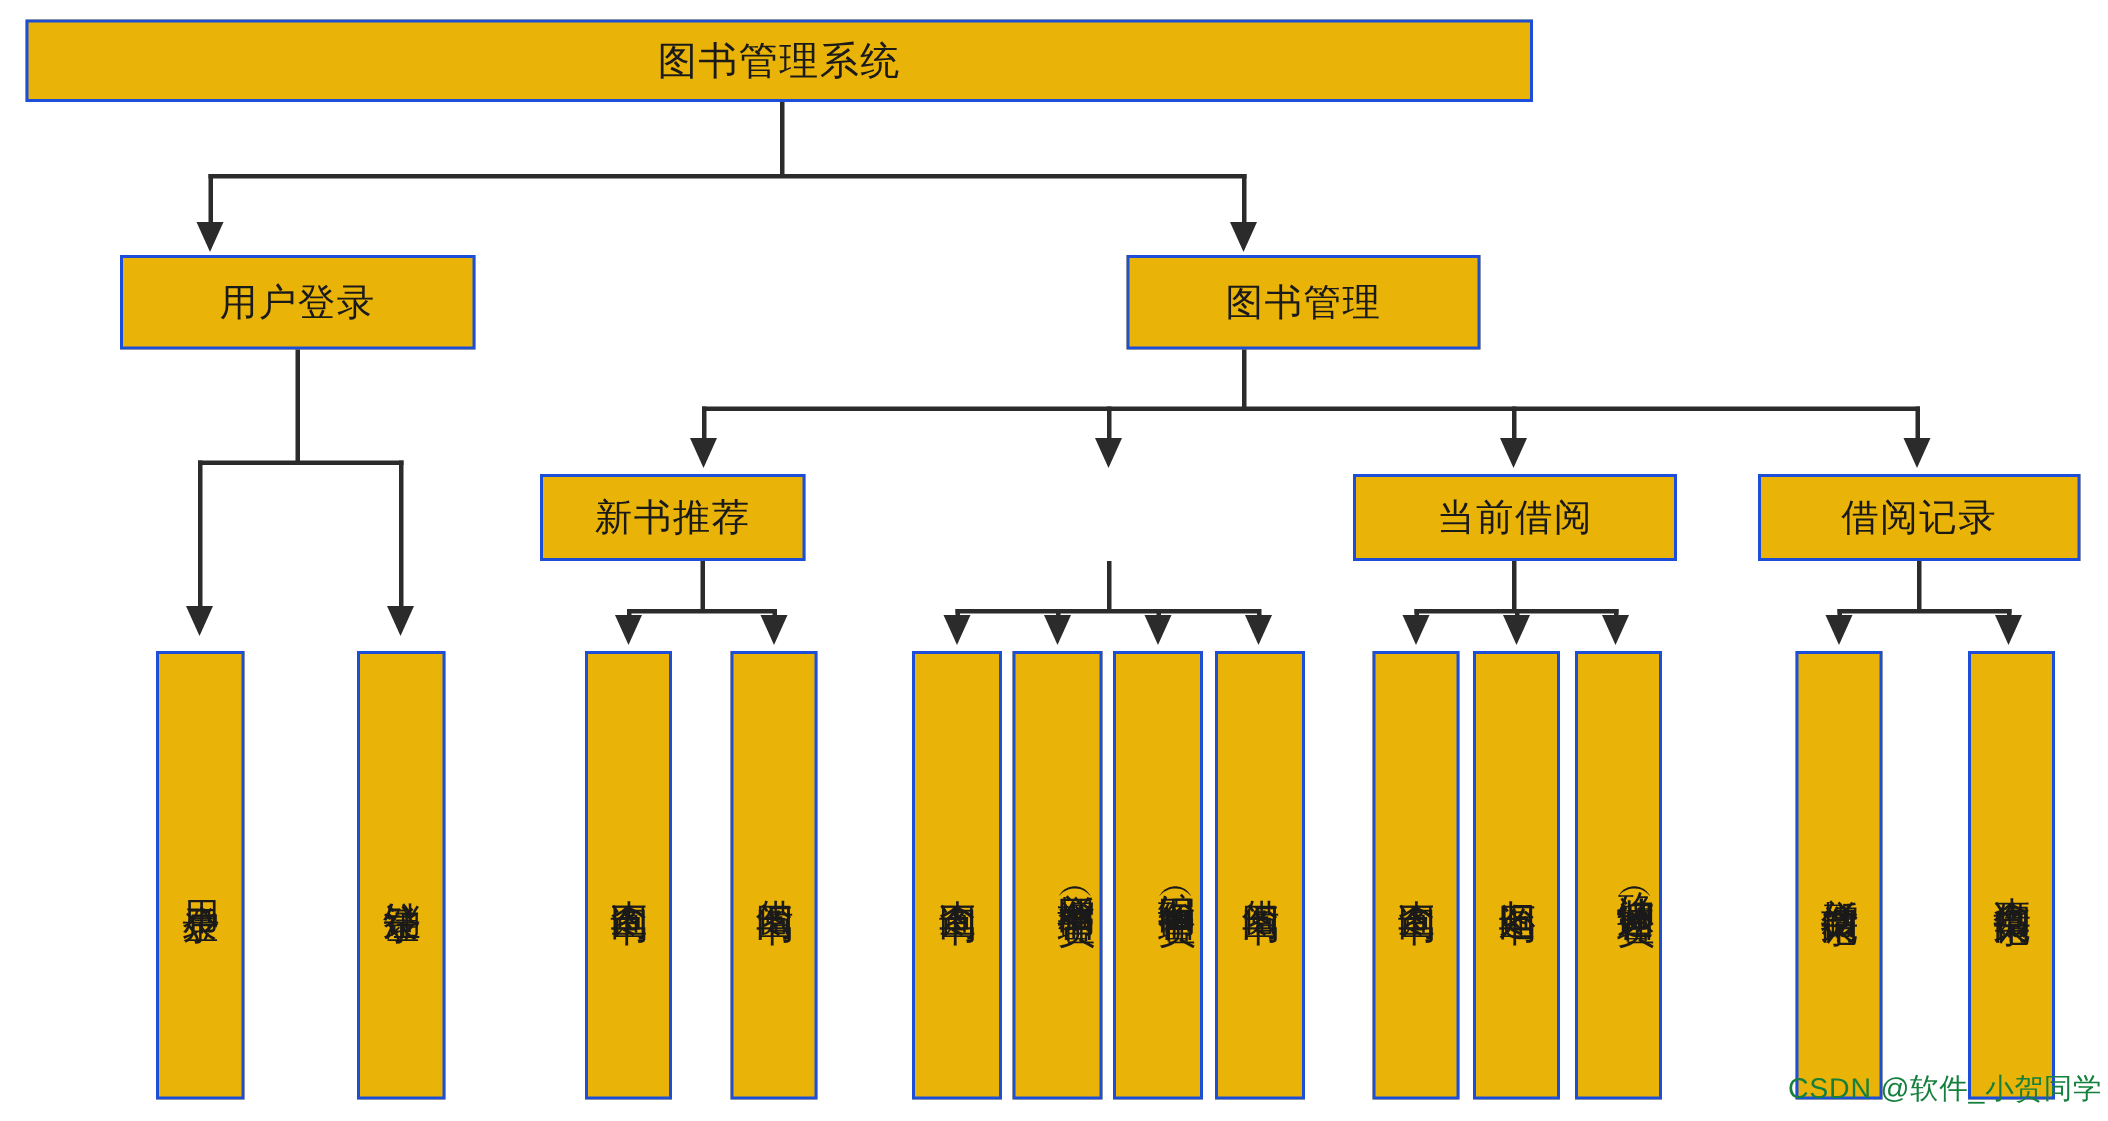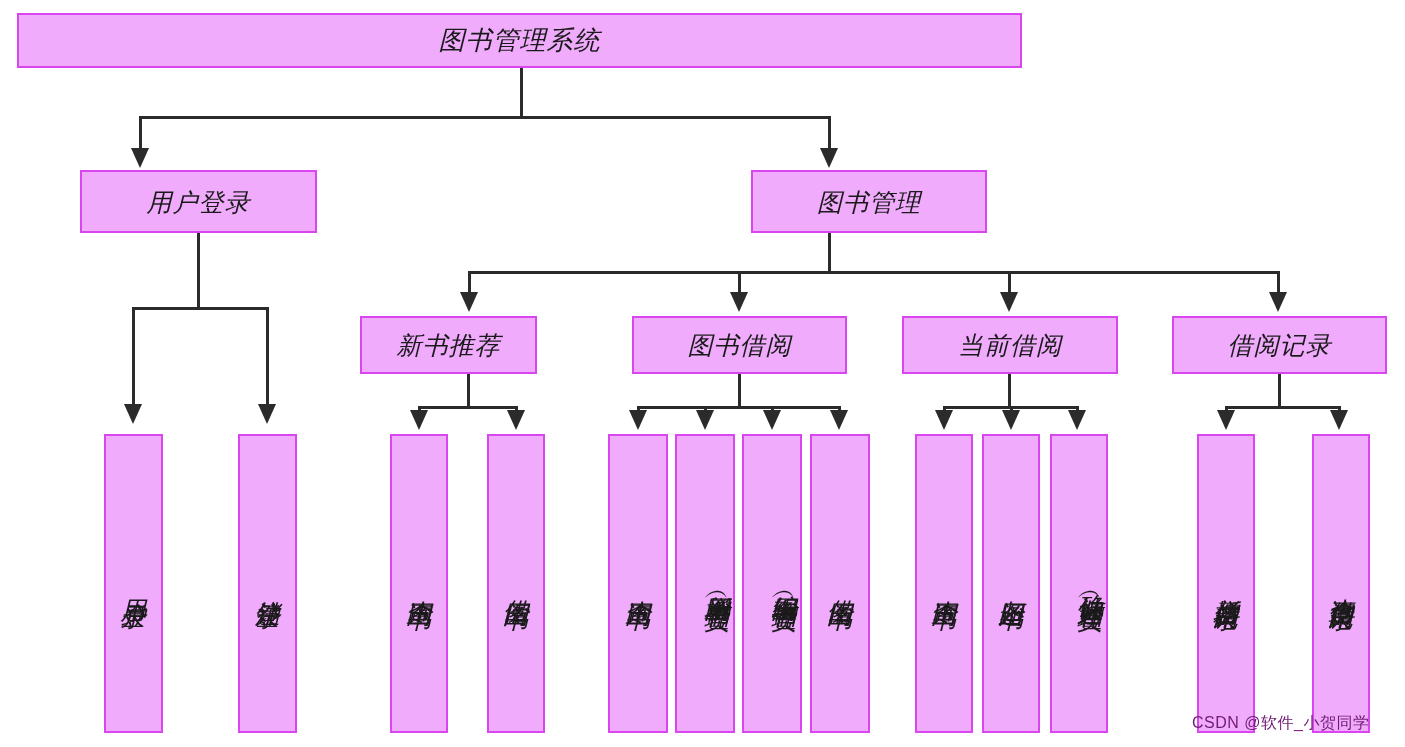--- a/index.html
+++ b/index.html
@@ -13,27 +13,26 @@
   #canvas {
     position: relative;
     width: 1405px;
     height: 747px;
     background: #ffffff;
     overflow: hidden;
   }
   .node {
     position: absolute;
     box-sizing: border-box;
-    border: 2px solid #d946ef;
-    background: #f0abfc;
+    border: 2px solid #1d4ed8;
+    background: #eab308;
     display: flex;
     align-items: center;
     justify-content: center;
     color: #1a1a1a;
-    font-style: italic;
   }
   .node.h {
     font-size: 25px;
     line-height: 1.2;
     letter-spacing: 1px;
     white-space: nowrap;
   }
   .node.root {
     font-size: 26px;
   }
@@ -62,22 +61,22 @@
   .arrow {
     position: absolute;
     width: 0;
     height: 0;
     border-left: 9px solid transparent;
     border-right: 9px solid transparent;
     border-top: 20px solid #2b2b2b;
   }
   #watermark {
     position: absolute;
-    font-size: 16px;
-    color: #701a75;
+    font-size: 19px;
+    color: #15803d;
     white-space: nowrap;
     letter-spacing: 0.5px;
   }
 </style>
 </head>
 <body>
 
 <div id="canvas">
 
   <div class="node h root" style="left:17px; top:13px; width:1005px; height:55px;">
@@ -121,23 +120,20 @@
   <div class="arrow" style="left:460px; top:292px;"></div>
   <div class="edge v" style="left:738px; top:271px; width:3px; height:24px;"></div>
   <div class="arrow" style="left:730px; top:292px;"></div>
   <div class="edge v" style="left:1008px; top:271px; width:3px; height:24px;"></div>
   <div class="arrow" style="left:1000px; top:292px;"></div>
   <div class="edge v" style="left:1277px; top:271px; width:3px; height:24px;"></div>
   <div class="arrow" style="left:1269px; top:292px;"></div>
 
   <div class="node h" style="left:360px; top:316px; width:177px; height:58px;">
     <span>新书推荐</span>
-  </div>
-  <div class="node h" style="left:632px; top:316px; width:215px; height:58px;">
-    <span>图书借阅</span>
   </div>
   <div class="node h" style="left:902px; top:316px; width:216px; height:58px;">
     <span>当前借阅</span>
   </div>
   <div class="node h" style="left:1172px; top:316px; width:215px; height:58px;">
     <span>借阅记录</span>
   </div>
 
   <div class="edge v" style="left:467px; top:374px; width:3px; height:34px;"></div>
   <div class="edge h" style="left:418px; top:406px; width:100px; height:3px;"></div>

